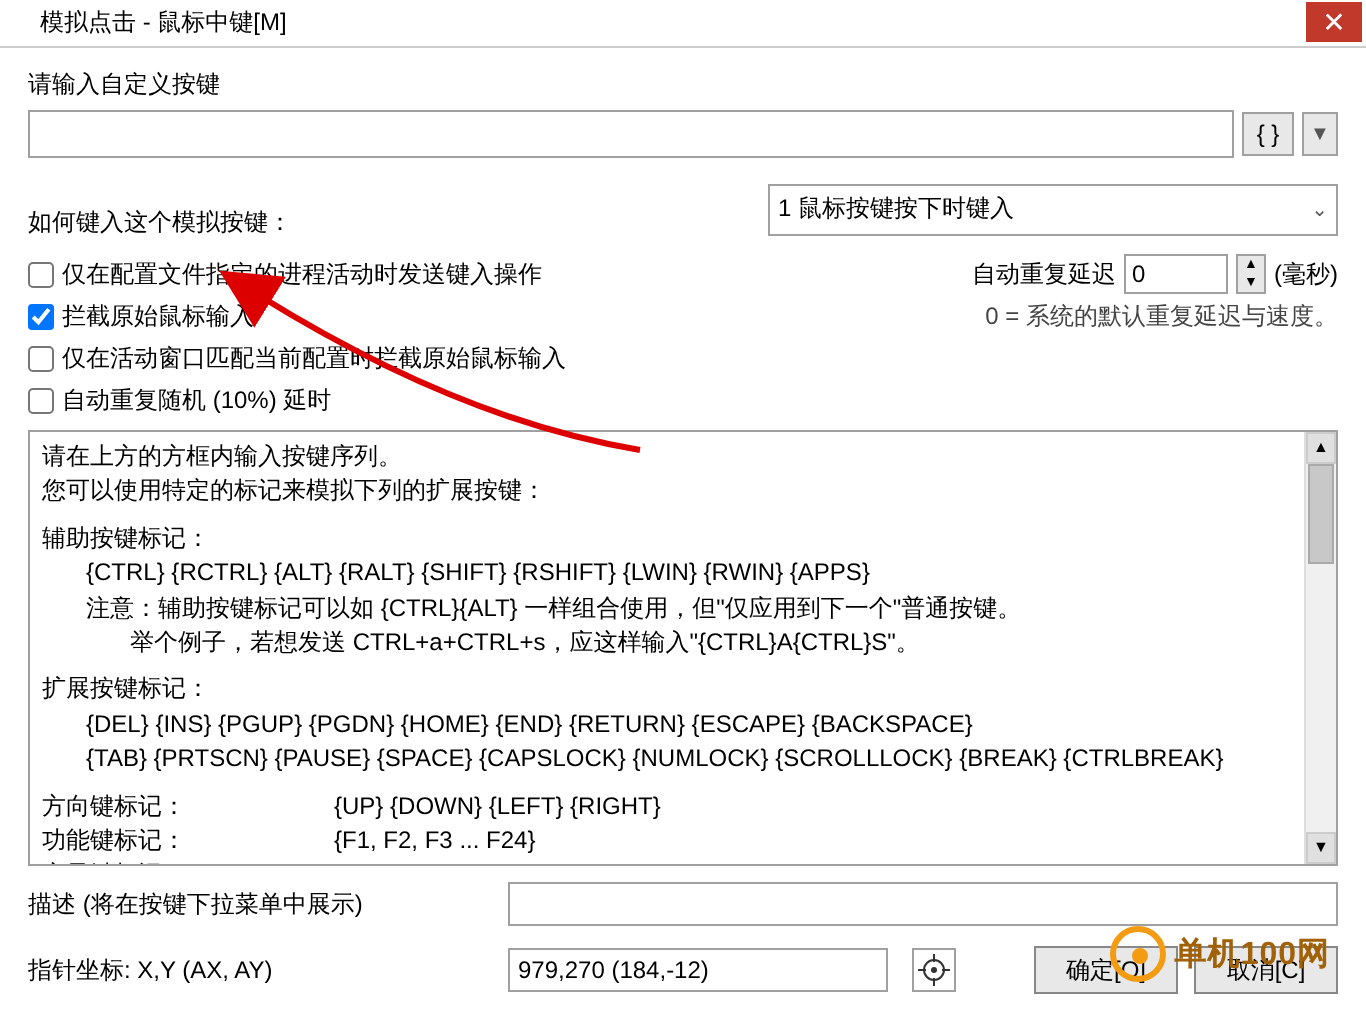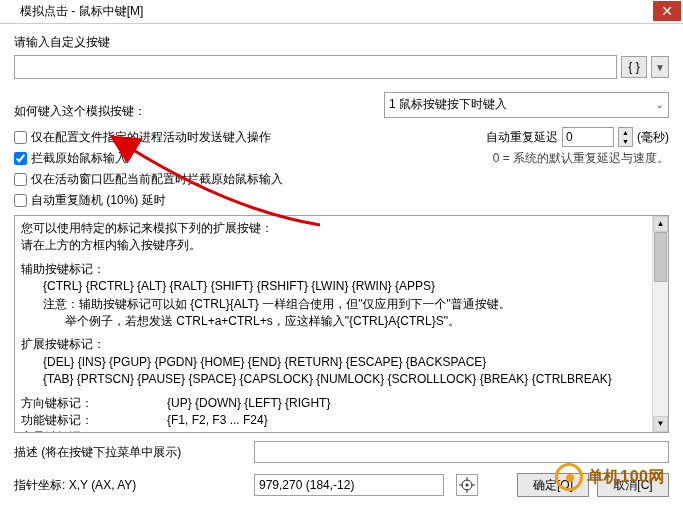--- a/index.html
+++ b/index.html
@@ -194,22 +194,22 @@
     <input type="checkbox" style="">
     <span>仅在活动窗口匹配当前配置时拦截原始鼠标输入</span>
   </div>
 
   <div class="check-row">
     <input type="checkbox" style="">
     <span>自动重复随机 (10%) 延时</span>
   </div>
 
   <div class="textarea-wrap">
+    <div>请在上方的方框内输入按键序列。</div>
     <div>您可以使用特定的标记来模拟下列的扩展按键：</div>
-    <div>请在上方的方框内输入按键序列。</div>
     <div style="height:6px"></div>
     <div>辅助按键标记：</div>
     <div class="indent">{CTRL} {RCTRL} {ALT} {RALT} {SHIFT} {RSHIFT} {LWIN} {RWIN} {APPS}</div>
     <div class="indent">注意：辅助按键标记可以如 {CTRL}{ALT} 一样组合使用，但"仅应用到下一个"普通按键。</div>
     <div class="indent2">举个例子，若想发送 CTRL+a+CTRL+s，应这样输入"{CTRL}A{CTRL}S"。</div>
     <div style="height:6px"></div>
     <div>扩展按键标记：</div>
     <div class="indent">{DEL} {INS} {PGUP} {PGDN} {HOME} {END} {RETURN} {ESCAPE} {BACKSPACE}</div>
     <div class="indent">{TAB} {PRTSCN} {PAUSE} {SPACE} {CAPSLOCK} {NUMLOCK} {SCROLLLOCK} {BREAK} {CTRLBREAK}</div>
     <div style="height:6px"></div>

